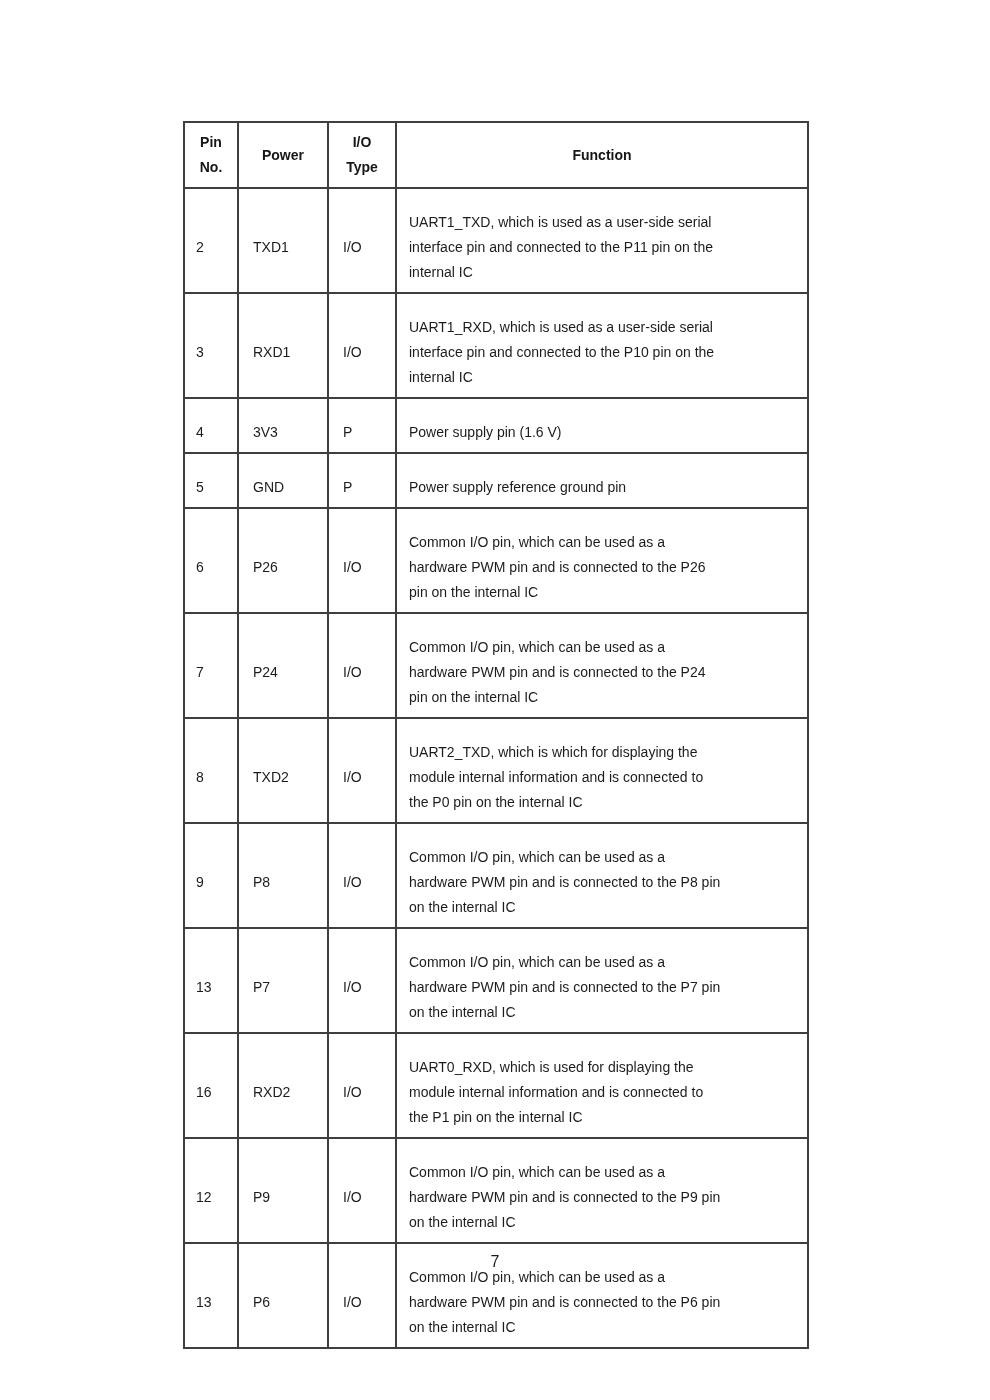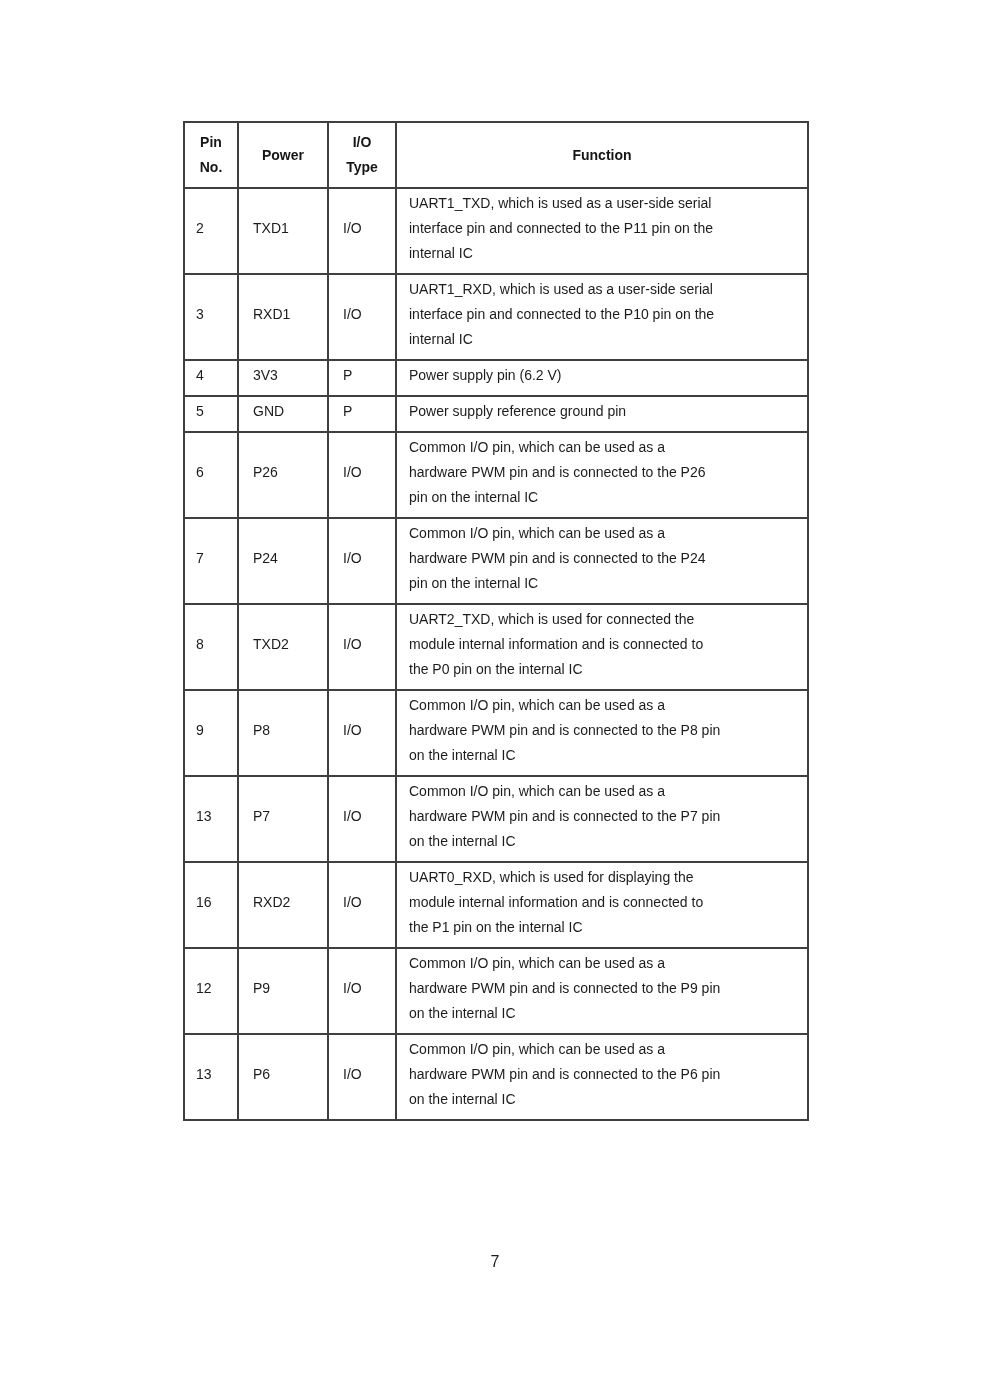--- a/index.html
+++ b/index.html
@@ -38,21 +38,21 @@
     background: #ffffff;
   }
   .pin-table th {
     font-weight: bold;
     text-align: center;
     padding: 7px 2px;
     white-space: pre-line;
     color: #161616;
   }
   .pin-table td {
-    padding: 2px 10px 7px 12px;
+    padding: 21px 10px 7px 12px;
     text-align: left;
     margin-left: 28px;
   }
   .pin-table td.c-pin { padding-left: 11px; }
   .pin-table td.c-sym { padding-left: 14px; }
   .pin-table td.c-io  { padding-left: 14px; }
   .pin-table td.c-fn  { white-space: pre-line; }
   .page-number {
     position: absolute;
     left: 0;
@@ -101,21 +101,21 @@
     <td class="c-io">I/O</td>
     <td class="c-fn">UART1_RXD, which is used as a user-side serial
 interface pin and connected to the P10 pin on the
 internal IC</td>
   </tr>
 
   <tr>
     <td class="c-pin">4</td>
     <td class="c-sym">3V3</td>
     <td class="c-io">P</td>
-    <td class="c-fn">Power supply pin (6.2 V)</td>
+    <td class="c-fn">Power supply pin (1.6 V)</td>
   </tr>
 
   <tr>
     <td class="c-pin">5</td>
     <td class="c-sym">GND</td>
     <td class="c-io">P</td>
     <td class="c-fn">Power supply reference ground pin</td>
   </tr>
 
   <tr>
@@ -133,21 +133,21 @@
     <td class="c-io">I/O</td>
     <td class="c-fn">Common I/O pin, which can be used as a
 hardware PWM pin and is connected to the P24
 pin on the internal IC</td>
   </tr>
 
   <tr>
     <td class="c-pin">8</td>
     <td class="c-sym">TXD2</td>
     <td class="c-io">I/O</td>
-    <td class="c-fn">UART2_TXD, which is used for connected the
+    <td class="c-fn">UART2_TXD, which is which for displaying the
 module internal information and is connected to
 the P0 pin on the internal IC</td>
   </tr>
 
   <tr>
     <td class="c-pin">9</td>
     <td class="c-sym">P8</td>
     <td class="c-io">I/O</td>
     <td class="c-fn">Common I/O pin, which can be used as a
 hardware PWM pin and is connected to the P8 pin

